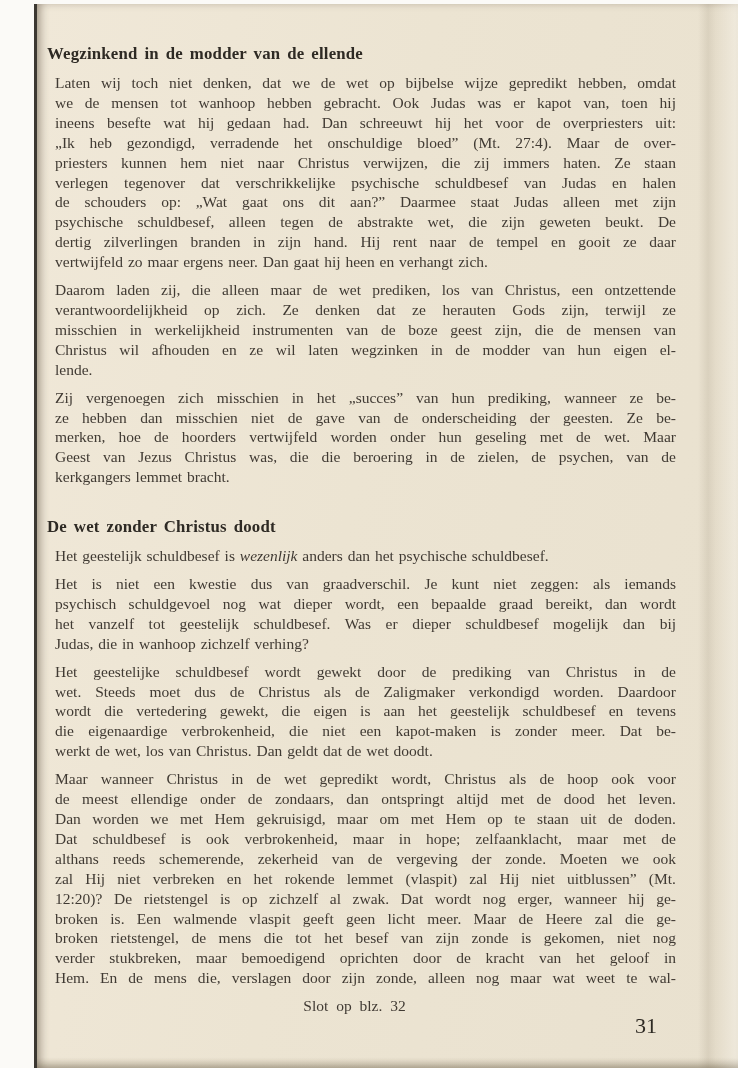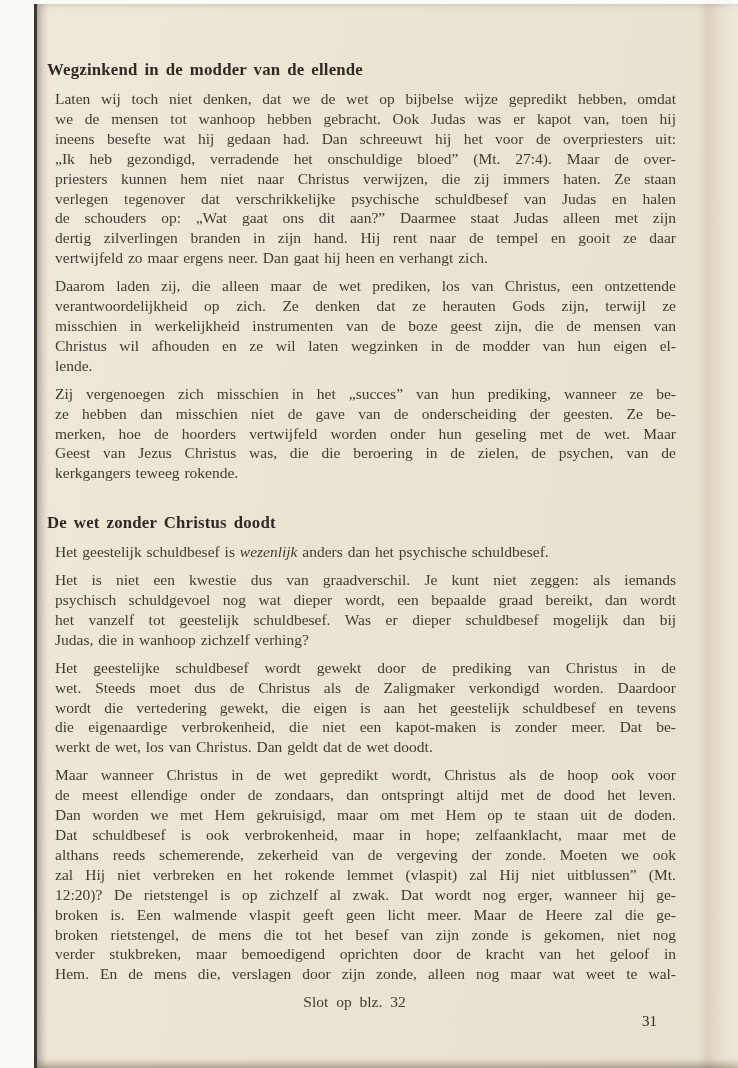--- a/index.html
+++ b/index.html
@@ -35,21 +35,21 @@
     position: absolute;
     left: 0; right: 0; bottom: 0;
     height: 10px;
     background: linear-gradient(to top, rgba(105, 90, 65, 0.22), rgba(105, 90, 65, 0));
     pointer-events: none;
   }
   .content {
     position: absolute;
     left: 10px; top: 0;
     width: 637px;
-    padding-top: 56px;
+    padding-top: 40px;
     color: var(--ink-color, #403a33);
     font-size: 15.5px;
     line-height: 19.9px;
   }
   .heading {
     font-size: 16.8px;
     font-weight: 700;
     color: var(--heading-color, #2e2a24);
     margin: 0 0 9px 0;
     line-height: 20px;
@@ -70,57 +70,58 @@
   .line em { }
   .footer-note {
     text-align: center;
     padding-right: 22px;
     word-spacing: 4px;
     color: var(--ink-color, #403a33);
   }
   .page-number {
     text-align: right;
     padding-right: 27px;
-    font-size: 15px;
+    font-size: 22px;
     color: var(--heading-color, #2e2a24);
     word-spacing: 2px;
   }
 </style>
 </head>
 <body style="--margin-color: #fbfaf7; --ink-color: #403a33; --heading-color: #2e2a24; --edge-color: #3b3731;">
 
 <div class="page">
   <div class="content">
 
   <section>
         <h2 class="heading">Wegzinkend in de modder van de ellende</h2>
         <div class="paragraph">
           <div class="line">Laten wij toch niet denken, dat we de wet op bijbelse wijze gepredikt hebben, omdat</div>
           <div class="line">we de mensen tot wanhoop hebben gebracht. Ook Judas was er kapot van, toen hij</div>
           <div class="line">ineens besefte wat hij gedaan had. Dan schreeuwt hij het voor de overpriesters uit:</div>
           <div class="line">„Ik heb gezondigd, verradende het onschuldige bloed” (Mt. 27:4). Maar de over-</div>
           <div class="line">priesters kunnen hem niet naar Christus verwijzen, die zij immers haten. Ze staan</div>
           <div class="line">verlegen tegenover dat verschrikkelijke psychische schuldbesef van Judas en halen</div>
           <div class="line">de schouders op: „Wat gaat ons dit aan?” Daarmee staat Judas alleen met zijn</div>
+          <div class="line">psychische schuldbesef, alleen tegen de abstrakte wet, die zijn geweten beukt. De</div>
           <div class="line">dertig zilverlingen branden in zijn hand. Hij rent naar de tempel en gooit ze daar</div>
           <div class="line para-end">vertwijfeld zo maar ergens neer. Dan gaat hij heen en verhangt zich.</div>
         </div>
         <div class="paragraph">
           <div class="line">Daarom laden zij, die alleen maar de wet prediken, los van Christus, een ontzettende</div>
           <div class="line">verantwoordelijkheid op zich. Ze denken dat ze herauten Gods zijn, terwijl ze</div>
           <div class="line">misschien in werkelijkheid instrumenten van de boze geest zijn, die de mensen van</div>
           <div class="line">Christus wil afhouden en ze wil laten wegzinken in de modder van hun eigen el-</div>
           <div class="line para-end">lende.</div>
         </div>
         <div class="paragraph">
           <div class="line">Zij vergenoegen zich misschien in het „succes” van hun prediking, wanneer ze be-</div>
           <div class="line">ze hebben dan misschien niet de gave van de onderscheiding der geesten. Ze be-</div>
           <div class="line">merken, hoe de hoorders vertwijfeld worden onder hun geseling met de wet. Maar</div>
           <div class="line">Geest van Jezus Christus was, die die beroering in de zielen, de psychen, van de</div>
-          <div class="line para-end">kerkgangers teweeg rokende.</div>
+          <div class="line para-end">kerkgangers lemmet bracht.</div>
         </div>
       </section>
       <section>
         <h2 class="heading">De wet zonder Christus doodt</h2>
         <div class="paragraph">
           <div class="line para-end">Het geestelijk schuldbesef is <em>wezenlijk</em> anders dan het psychische schuldbesef.</div>
         </div>
         <div class="paragraph">
           <div class="line">Het is niet een kwestie dus van graadverschil. Je kunt niet zeggen: als iemands</div>
           <div class="line">psychisch schuldgevoel nog wat dieper wordt, een bepaalde graad bereikt, dan wordt</div>

